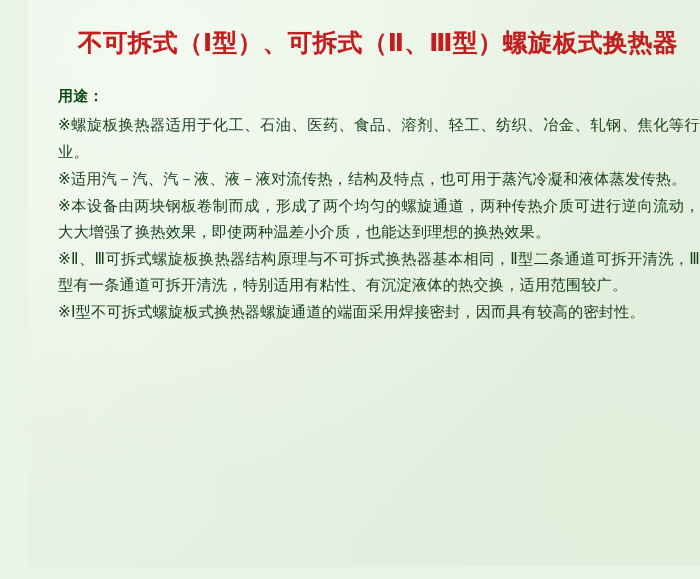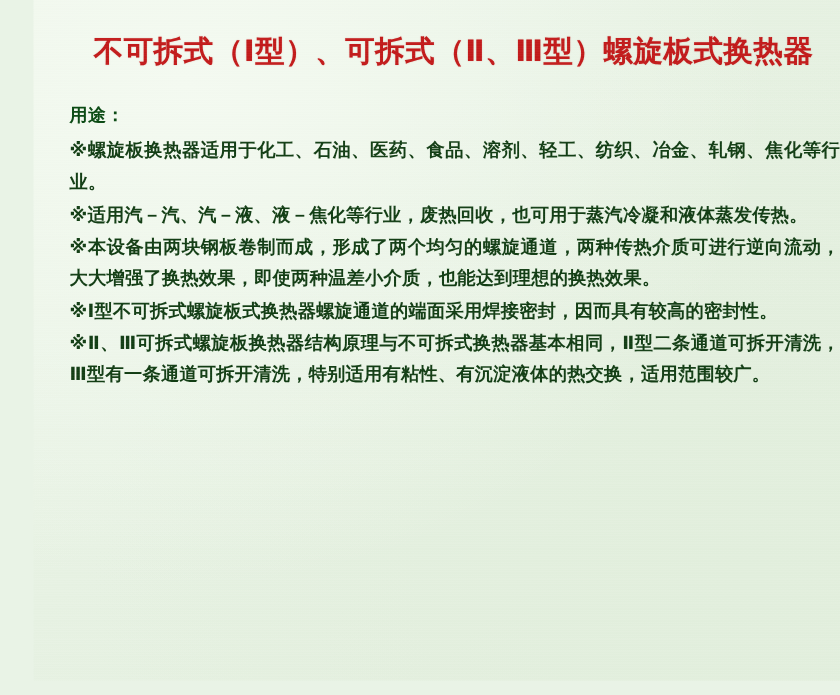--- a/index.html
+++ b/index.html
@@ -61,37 +61,36 @@
     margin: 0 12px 0 14px;
   }
   .para {
     color: #123d14;
     font-size: 15.2px;
     line-height: 1.72;
     text-align: justify;
     text-justify: inter-ideograph;
     margin: 0 0 1px 0;
     letter-spacing: 0.2px;
-    font-weight: bold;
   }
 </style>
 </head>
 <body>
 
 <div class="page">
 
   <div class="title">不可拆式（Ⅰ型）、可拆式（Ⅱ、Ⅲ型）螺旋板式换热器</div>
 
   <div class="section-head">用途：</div>
 
   <div class="block">
     <p class="para">※螺旋板换热器适用于化工、石油、医药、食品、溶剂、轻工、纺织、冶金、轧钢、焦化等行业。</p>
-    <p class="para">※适用汽－汽、汽－液、液－焦化等行业，废热回收，也可用于蒸汽冷凝和液体蒸发传热。</p>
+    <p class="para">※适用汽－汽、汽－液、液－液对流传热，结构及特点，也可用于蒸汽冷凝和液体蒸发传热。</p>
   </div>
 
 
   <div class="block">
     <p class="para">※本设备由两块钢板卷制而成，形成了两个均匀的螺旋通道，两种传热介质可进行逆向流动，大大增强了换热效果，即使两种温差小介质，也能达到理想的换热效果。</p>
+    <p class="para">※Ⅱ、Ⅲ可拆式螺旋板换热器结构原理与不可拆式换热器基本相同，Ⅱ型二条通道可拆开清洗，Ⅲ型有一条通道可拆开清洗，特别适用有粘性、有沉淀液体的热交换，适用范围较广。</p>
     <p class="para">※Ⅰ型不可拆式螺旋板式换热器螺旋通道的端面采用焊接密封，因而具有较高的密封性。</p>
-    <p class="para">※Ⅱ、Ⅲ可拆式螺旋板换热器结构原理与不可拆式换热器基本相同，Ⅱ型二条通道可拆开清洗，Ⅲ型有一条通道可拆开清洗，特别适用有粘性、有沉淀液体的热交换，适用范围较广。</p>
   </div>
 
 </div>
 
 </body></html>

